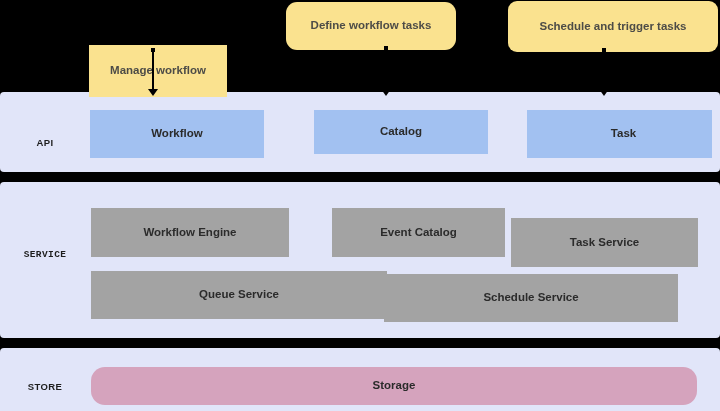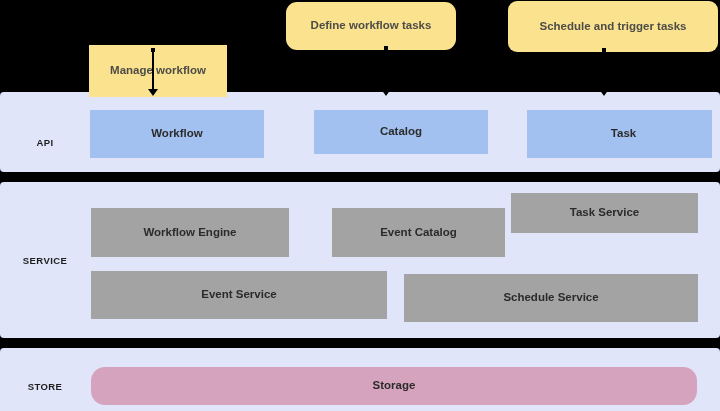--- a/index.html
+++ b/index.html
@@ -11,44 +11,44 @@
   .band{position:absolute;left:0;width:720px;background:#e1e5f9;border-radius:4px;}
   .band-api{top:92px;height:80px;}
   .band-service{top:182px;height:156px;}
   .band-store{top:348px;height:80px;}
   
   .band-label{
     position:absolute;left:0;width:90px;display:flex;align-items:center;justify-content:center;
     font-size:9.5px;font-weight:bold;color:#1d1d1d;letter-spacing:.4px;
   }
   .band-label.api{top:92px;height:100px;}
-  .band-label.service{top:182px;height:156px;}
+  .band-label.service{top:176px;height:156px;font-family:Liberation Mono, monospace;}
   .band-label.store{top:367px;height:38px;}
   
   .box{
     position:absolute;display:flex;align-items:center;justify-content:center;
     font-weight:bold;font-size:11.5px;color:#2b2b2b;text-align:center;line-height:1.15;
   }
   
   .ybox{background:#fae28f;color:#4d4c47;}
   .y0{left:89px;top:0;width:138px;height:52px;margin-top:45px;}
   .y1{left:286px;top:2px;width:170px;height:48px;border-radius:11px;}
   .y2{left:508px;top:1px;width:210px;height:51px;border-radius:9px;}
   
   .bbox{background:#a2c1f1;}
   .b0{left:90px;top:110px;width:174px;height:48px;}
   .b1{left:308px;top:110px;width:174px;height:44px;margin-left:6px;}
   .b2{left:527px;top:110px;width:177px;height:48px;padding-left:8px;}
   
   .gbox{background:#a3a3a3;}
   .g0{left:91px;top:208px;width:198px;height:49px;}
   .g1{left:314px;top:208px;width:173px;height:49px;margin-left:18px;}
-  .g2{left:511px;top:193px;width:187px;height:40px;}
+  .g2{left:511px;top:218px;width:187px;height:49px;}
   .g3{left:91px;top:271px;width:296px;height:48px;}
-  .g4{left:404px;top:274px;width:294px;height:48px;}
+  .g4{left:384px;top:274px;width:294px;height:48px;}
   
   .pbox{background:#d5a3bd;}
   .p0{left:91px;top:367px;width:606px;height:38px;border-radius:14px;}
   
   .arrow{position:absolute;width:10px;top:50px;height:46px;z-index:3;}
   .a0{left:148px;}
   .a1{left:381px;}
   .a2{left:599px;}
   .arrow .shaft{position:absolute;left:4px;top:0;width:2px;height:39px;background:#000;}
   .arrow .head{
@@ -94,18 +94,18 @@
     <i class="head"></i>
   </div>
 
   <div class="box bbox b0">Workflow</div>
   <div class="box bbox b1">Catalog</div>
   <div class="box bbox b2">Task</div>
 
   <div class="box gbox g0">Workflow Engine</div>
   <div class="box gbox g1">Event Catalog</div>
   <div class="box gbox g2">Task Service</div>
-  <div class="box gbox g3">Event Service</div>
+  <div class="box gbox g3">Queue Service</div>
   <div class="box gbox g4">Schedule Service</div>
 
   <div class="box pbox p0">Storage</div>
 
 </div>
 
 </body></html>

